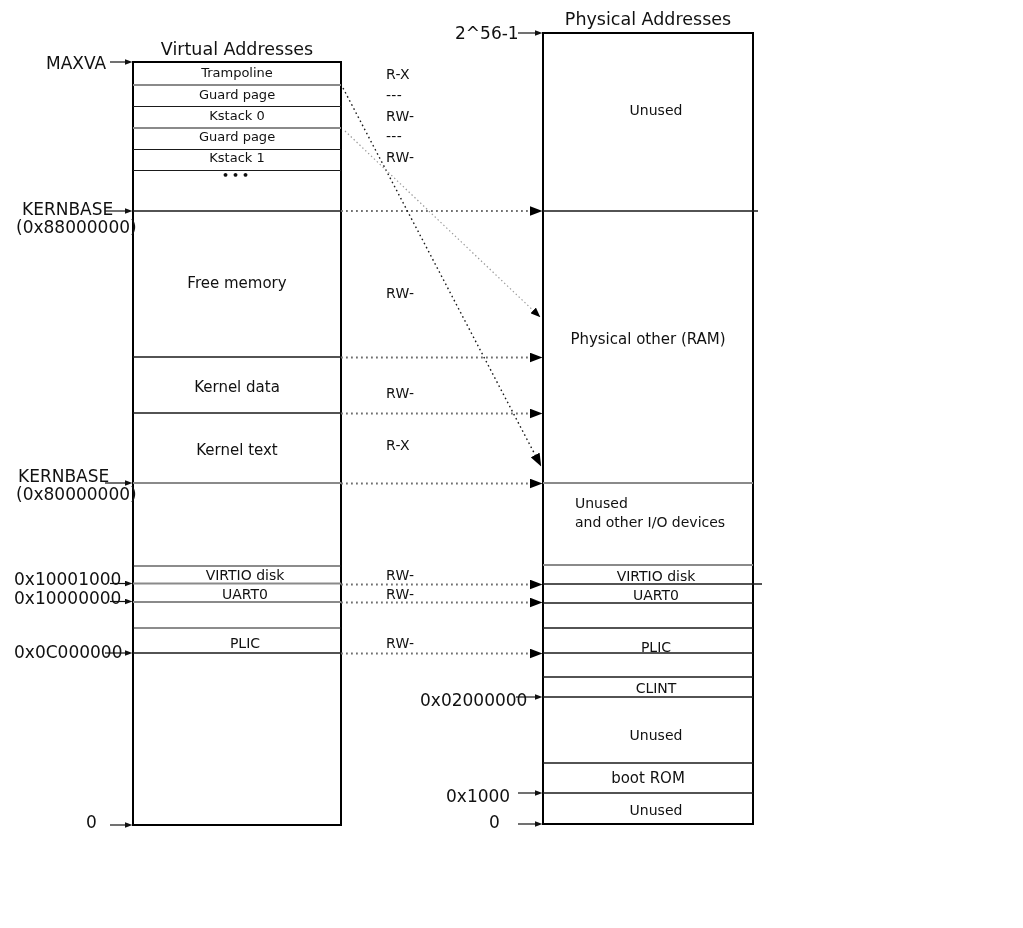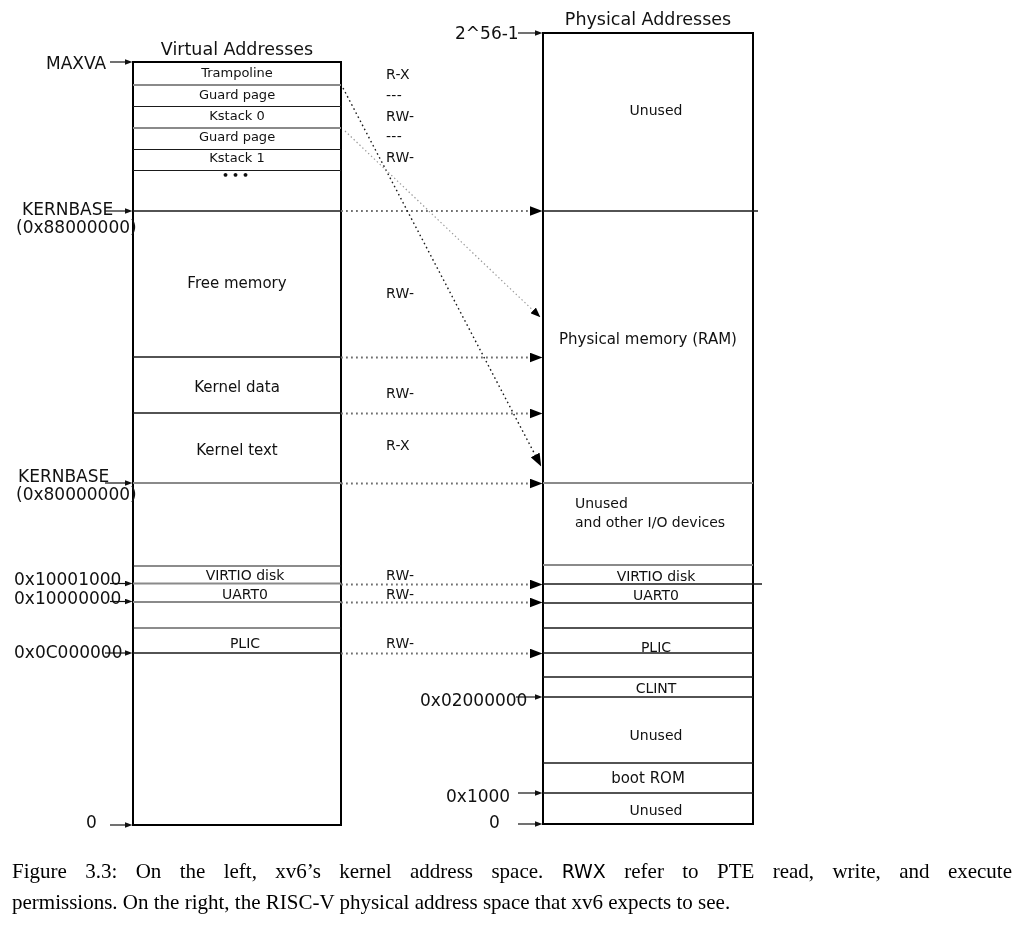--- a/index.html
+++ b/index.html
@@ -119,21 +119,21 @@
   <div class="lbl vw c s13" style="top:150px">Kstack 1</div>
   <div class="lbl vw c dots" style="top:169px">•••</div>
   <div class="lbl vw c s15" style="top:274px">Free memory</div>
   <div class="lbl vw c s15" style="top:378px">Kernel data</div>
   <div class="lbl vw c s15" style="top:441px">Kernel text</div>
   <div class="lbl vw c s14" style="top:567px">VIRTIO disk</div>
   <div class="lbl vw c s14" style="top:586px">UART0</div>
   <div class="lbl vw c s14" style="top:635px">PLIC</div>
 
   <div class="lbl pw c s14" style="top:102px">Unused</div>
-  <div class="lbl pw c s15" style="top:330px">Physical memory (RAM)</div>
+  <div class="lbl pw c s15" style="top:330px">Physical other (RAM)</div>
   <div class="lbl s14" style="left:567px;top:495px">Unused</div>
   <div class="lbl s14" style="left:567px;top:514px">and other I/O devices</div>
   <div class="lbl pw c s14" style="top:568px">VIRTIO disk</div>
   <div class="lbl pw c s14" style="top:587px">UART0</div>
   <div class="lbl pw c s14" style="top:639px">PLIC</div>
   <div class="lbl pw c s14" style="top:680px">CLINT</div>
   <div class="lbl pw c s14" style="top:727px">Unused</div>
   <div class="lbl pw c s15" style="top:769px">boot ROM</div>
   <div class="lbl pw c s14" style="top:802px">Unused</div>
 
@@ -157,18 +157,14 @@
   <div class="lbl perm" style="top:108px">RW-</div>
   <div class="lbl perm" style="top:128px">---</div>
   <div class="lbl perm" style="top:149px">RW-</div>
   <div class="lbl perm" style="top:285px">RW-</div>
   <div class="lbl perm" style="top:385px">RW-</div>
   <div class="lbl perm" style="top:437px">R-X</div>
   <div class="lbl perm" style="top:567px">RW-</div>
   <div class="lbl perm" style="top:586px">RW-</div>
   <div class="lbl perm" style="top:635px">RW-</div>
 
-  <div id="caption">
-    <div id="cap-line1"><span>Figure 3.3: On the left, xv6’s kernel address space. </span><span class="rwx">RWX</span><span> refer to PTE read, write, and execute</span></div>
-    <div id="cap-line2">permissions. On the right, the RISC-V physical address space that xv6 expects to see.</div>
-  </div>
 
 </div>
 
 </body></html>

